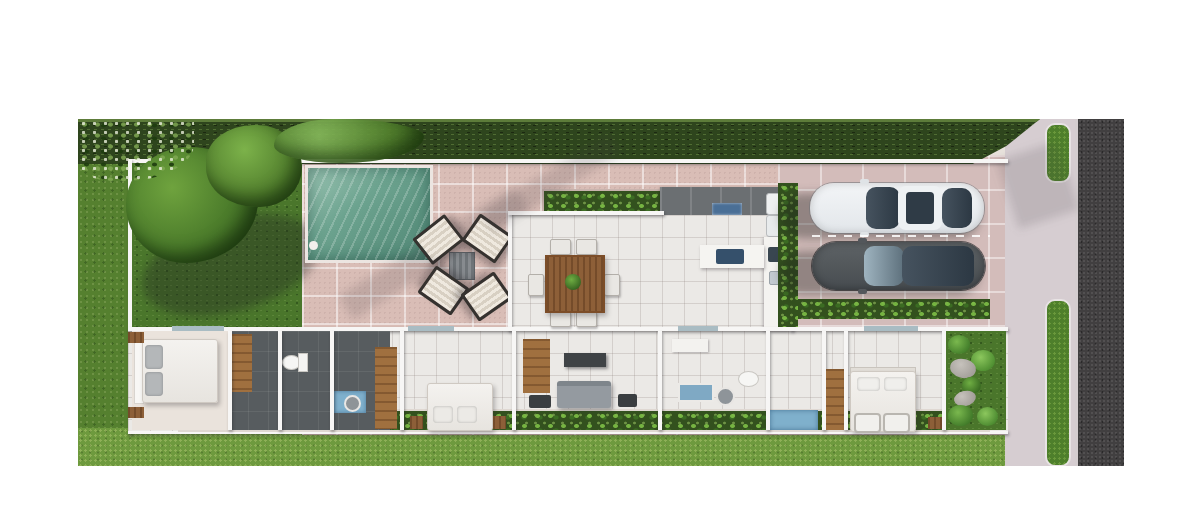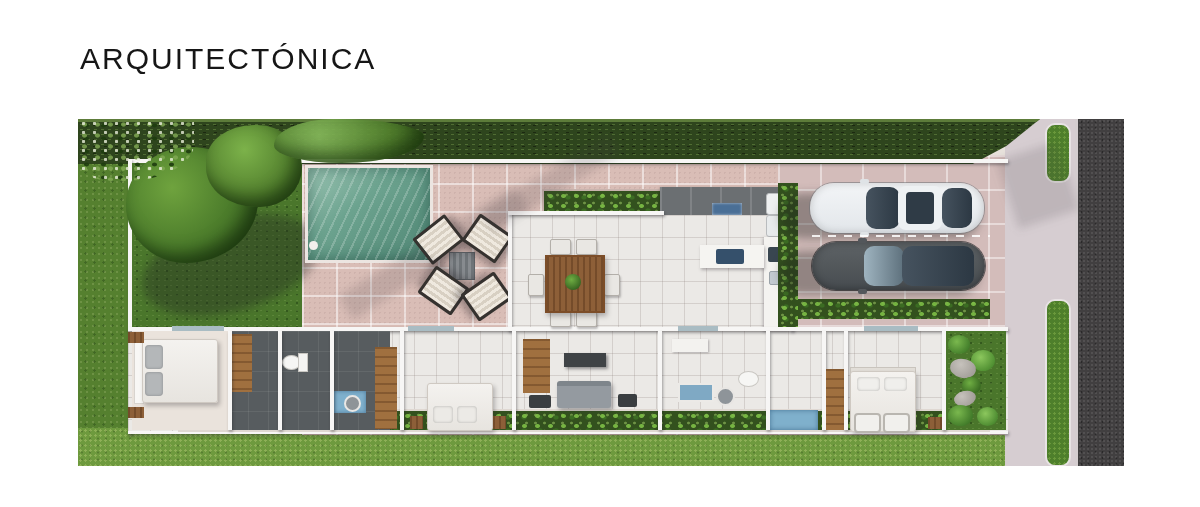--- a/index.html
+++ b/index.html
@@ -87,21 +87,20 @@
   .glass-lite{background:linear-gradient(90deg,#9fb4c0,#5d707c);border-radius:10px;}
   .blob{box-shadow:inset -7px -9px 16px rgba(8,28,4,.55);}
   .rock{background:radial-gradient(circle at 38% 32%,#c6c2bc,#a39f99 75%);border-radius:50% 45% 52% 48%;}
   .window{background:var(--window,#a9bcc3);}
   .dashline{background:repeating-linear-gradient(90deg,rgba(255,255,255,.85) 0 8px,transparent 8px 16px);}
 </style>
 </head>
 <body>
 
 <div class="abs title">
-  <div>ARQUITECTÓNICA</div>
 </div>
 
 <div class="abs render">
 
   <div class="abs grass" style="left:0;top:0;width:226px;height:347px"></div>
   <div class="abs lawn" style="left:0;top:309px;width:930px;height:38px"></div>
   <div class="abs pavers" style="left:224px;top:36px;width:486px;height:280px"></div>
   <div class="abs pavers2" style="left:700px;top:36px;width:230px;height:280px"></div>
   <div class="abs sidewalk" style="left:927px;top:0;width:70px;height:347px"></div>
   <div class="abs street" style="left:997px;top:0;width:49px;height:347px"></div>

